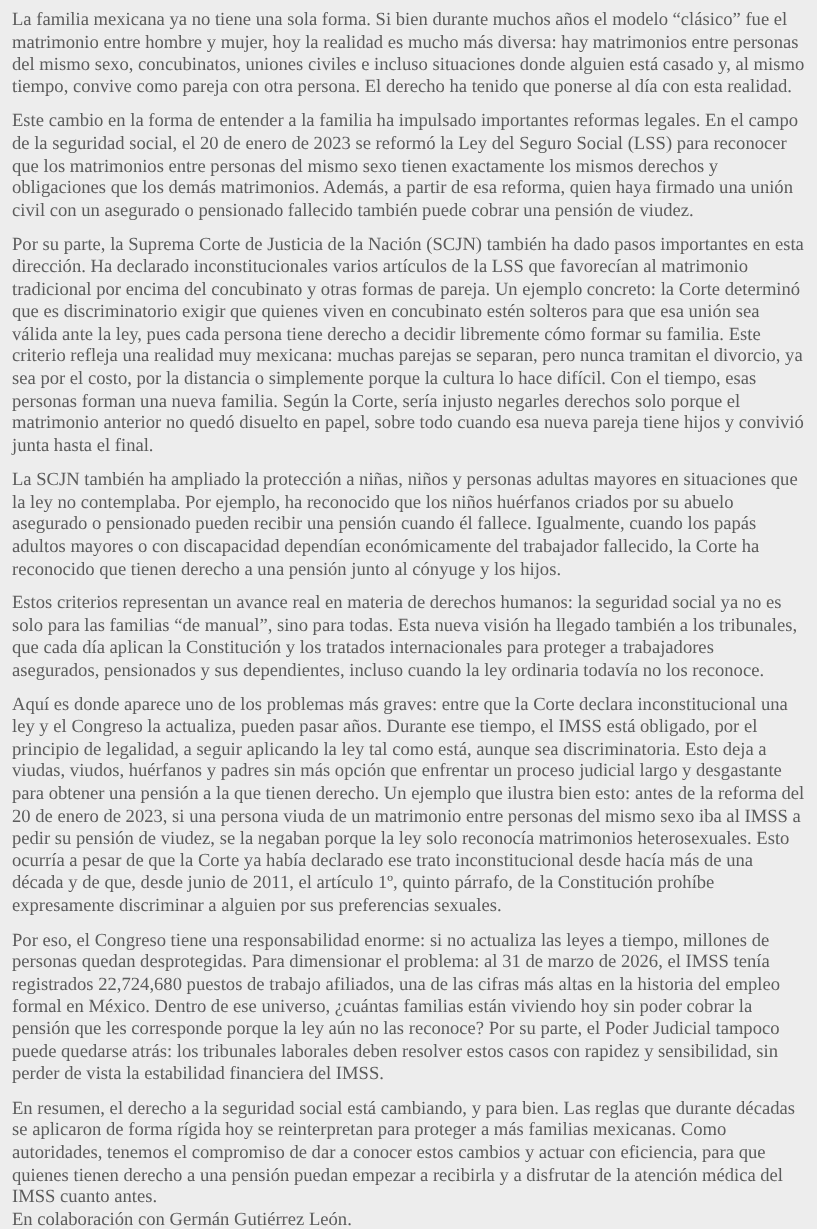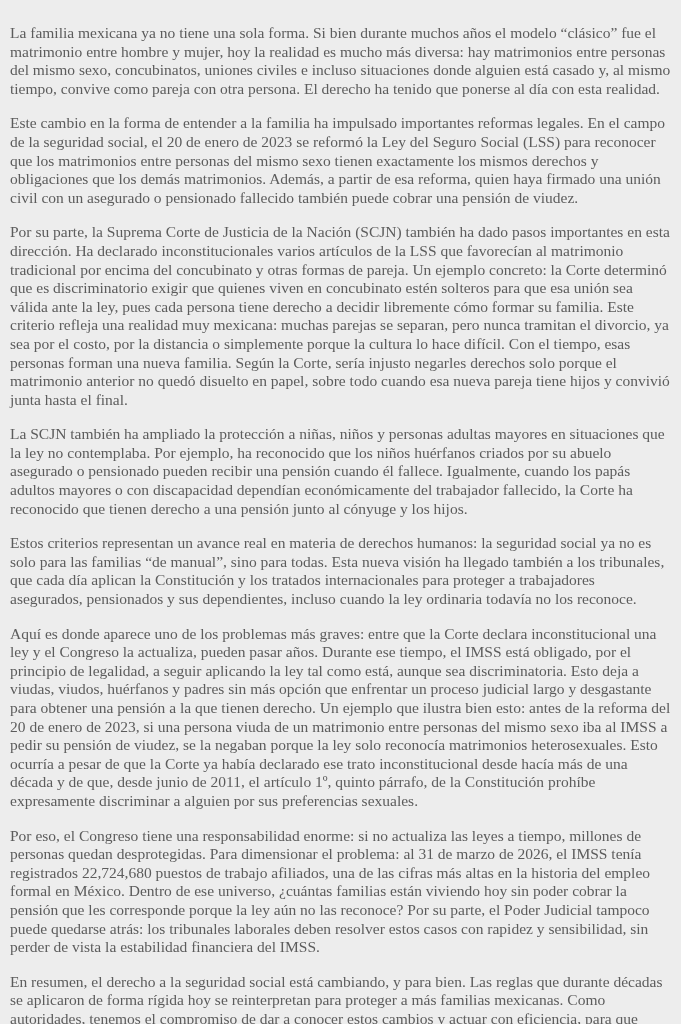--- a/index.html
+++ b/index.html
@@ -17,21 +17,21 @@
     box-sizing: border-box;
     width: 681px;
     padding: 8px 10px 16px 10px;
     font-family: "Liberation Serif", "DejaVu Serif", serif;
     font-size: 15.5px;
     line-height: 18.6px;
     color: #5c5c5c;
     text-align: left;
   }
   .para {
-    margin: 16px 0 10px 0;
+    margin: 0 0 10px 0;
   }
   .para:last-child {
     margin-bottom: 0;
   }
 </style>
 </head>
 <body style="background: rgb(237, 237, 237);">
 
 <main class="article" style="color: rgb(92, 92, 92);">
   <div>

